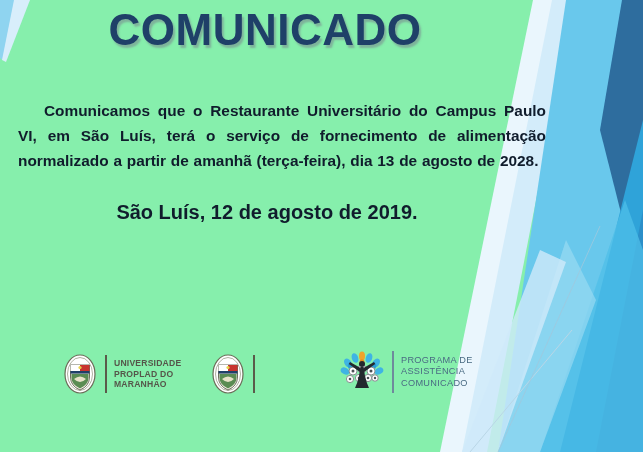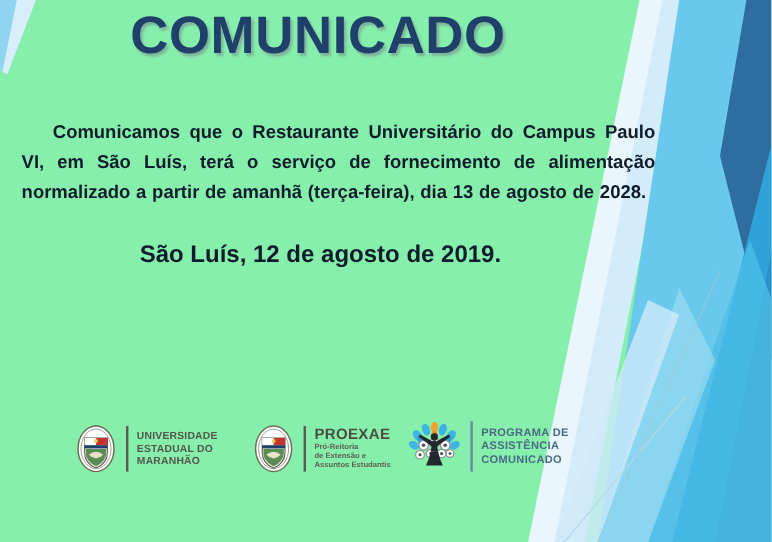--- a/index.html
+++ b/index.html
@@ -79,21 +79,21 @@
     height: 56px;
   }
   .logo {
     position: absolute;
     display: flex;
     align-items: center;
     gap: 5px;
   }
   .logo-uema  { left: 0px;   top: 4px; }
   .logo-proex { left: 148px; top: 4px; }
-  .logo-pae   { left: 277px; top: 0px; font-weight: bold; }
+  .logo-pae   { left: 277px; top: 0px; }
   .crest { width: 36px; height: 42px; flex: none; }
   .rule {
     width: 2px;
     align-self: stretch;
     margin: 2px 2px;
     flex: none;
   }
   .rule-dark  { background: #5a5b4a; }
   .rule-blue  { background: #6f8a9c; }
   .logo-text  { display: flex; flex-direction: column; justify-content: center; }
@@ -175,44 +175,38 @@
         <rect x="8.5" y="12" width="9.5" height="6" fill="#ffffff"></rect>
         <rect x="18" y="12" width="9.5" height="6" fill="#c8332e"></rect>
         <rect x="8.5" y="18" width="19" height="2.6" fill="#1f4068"></rect>
         <path d="M9.5 21 H26.5 V24.5 Q26.5 31.5 18 35.5 Q9.5 31.5 9.5 24.5 Z" fill="#3f7a3a" opacity="0.85"></path>
         <path d="M12 26 q6 -5 12 0 q-6 6 -12 0 Z" fill="#e8e2c9"></path>
         <circle cx="18" cy="14.5" r="1.6" fill="#e8d24a"></circle>
       </svg>
       <div class="rule rule-dark"></div>
       <div class="logo-text">
         <span class="uema-line">UNIVERSIDADE</span>
-        <span class="uema-line">ESTADUAL DO</span>
+        <span class="uema-line">PROPLAD DO</span>
         <span class="uema-line">MARANHÃO</span>
       </div>
     </div>
 
     <div class="logo logo-proex">
       <svg class="crest" viewBox="0 0 36 42">
         <ellipse cx="18" cy="21" rx="15" ry="19" fill="#ffffff" stroke="#6b6c58" stroke-width="1.2"></ellipse>
         <ellipse cx="18" cy="21" rx="12.5" ry="16.5" fill="none" stroke="#8e8f78" stroke-width="0.7"></ellipse>
         <path d="M8.5 12 H27.5 V24 Q27.5 33 18 37 Q8.5 33 8.5 24 Z" fill="#f2efe4" stroke="#5c5d4c" stroke-width="0.9"></path>
         <rect x="8.5" y="12" width="9.5" height="6" fill="#ffffff"></rect>
         <rect x="18" y="12" width="9.5" height="6" fill="#c8332e"></rect>
         <rect x="8.5" y="18" width="19" height="2.6" fill="#1f4068"></rect>
         <path d="M9.5 21 H26.5 V24.5 Q26.5 31.5 18 35.5 Q9.5 31.5 9.5 24.5 Z" fill="#3f7a3a" opacity="0.85"></path>
         <path d="M12 26 q6 -5 12 0 q-6 6 -12 0 Z" fill="#e8e2c9"></path>
         <circle cx="18" cy="14.5" r="1.6" fill="#e8d24a"></circle>
       </svg>
       <div class="rule rule-dark"></div>
-      <div class="logo-text">
-        <span class="proex-title">PROEXAE</span>
-        <span class="proex-sub">Pró-Reitoria</span>
-        <span class="proex-sub">de Extensão e</span>
-        <span class="proex-sub">Assuntos Estudantis</span>
-      </div>
     </div>
 
     <div class="logo logo-pae">
       <svg class="tree" viewBox="0 0 46 46">
         <g fill="#3fb4e4">
           <ellipse cx="9" cy="14" rx="3.4" ry="5" transform="rotate(-35 9 14)"></ellipse>
           <ellipse cx="16" cy="9" rx="3.2" ry="5" transform="rotate(-18 16 9)"></ellipse>
           <ellipse cx="30" cy="9" rx="3.2" ry="5" transform="rotate(18 30 9)"></ellipse>
           <ellipse cx="37" cy="14" rx="3.4" ry="5" transform="rotate(35 37 14)"></ellipse>
           <ellipse cx="6" cy="22" rx="3.2" ry="4.6" transform="rotate(-60 6 22)"></ellipse>

